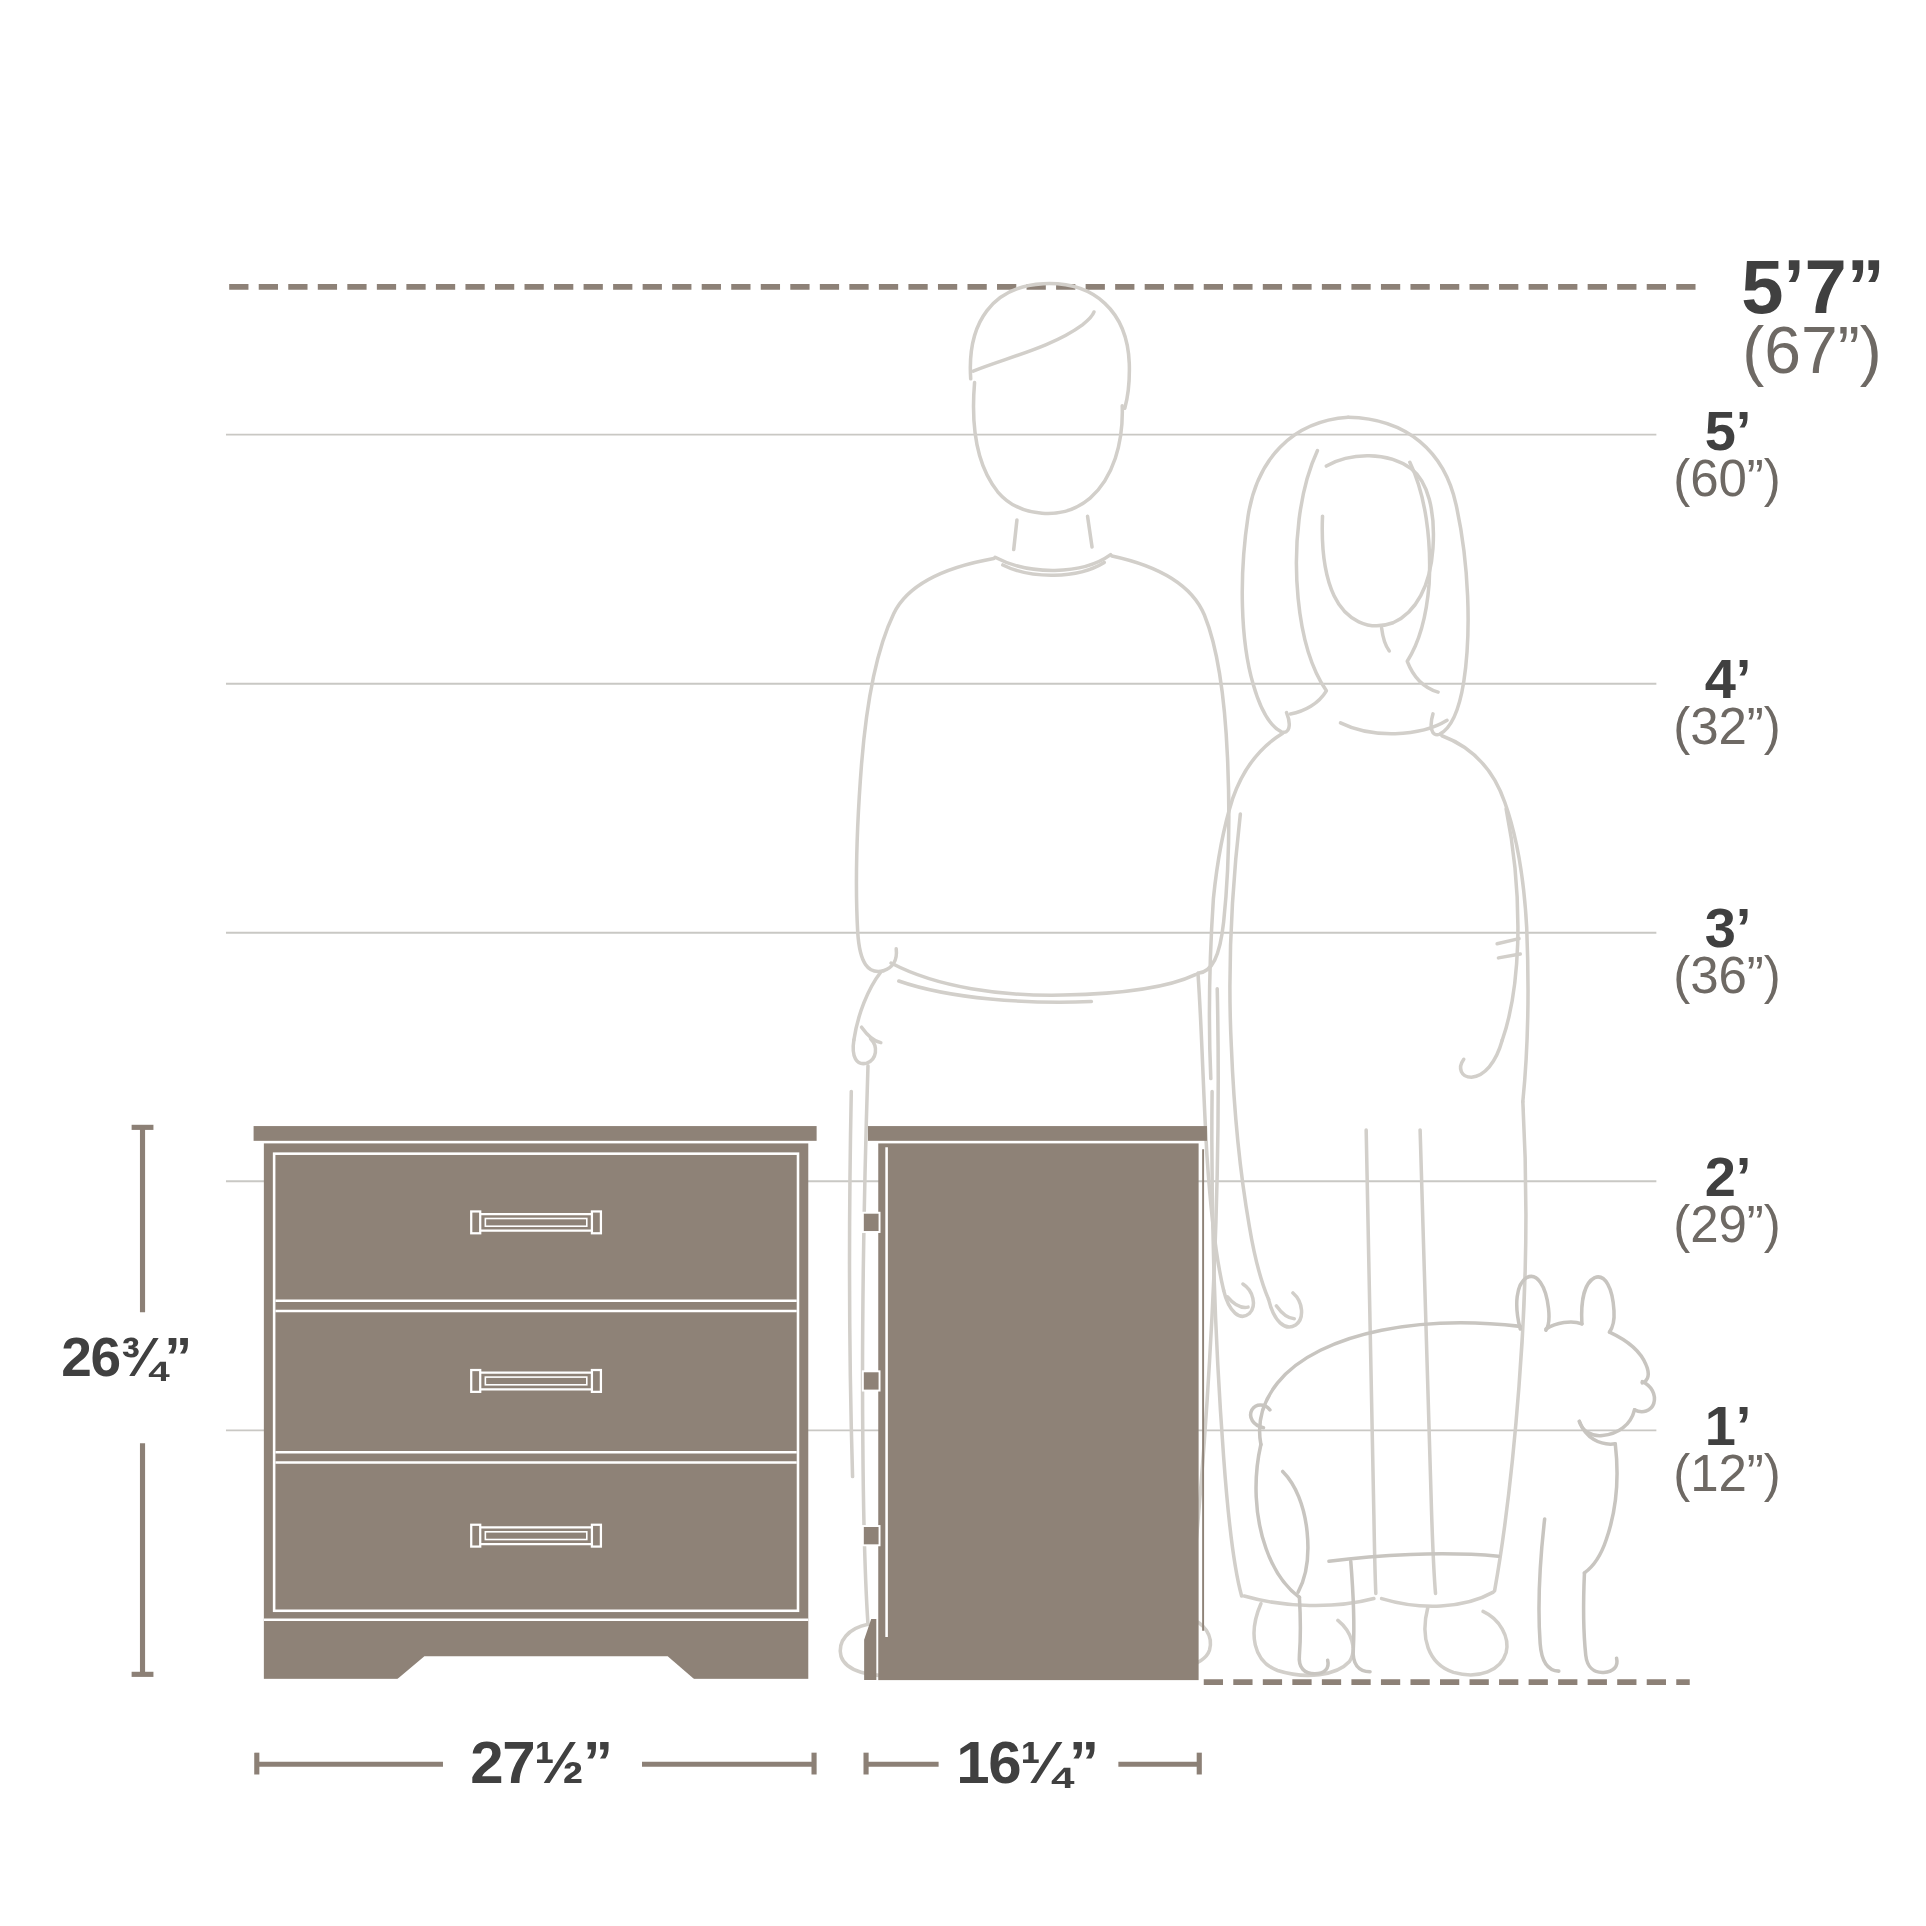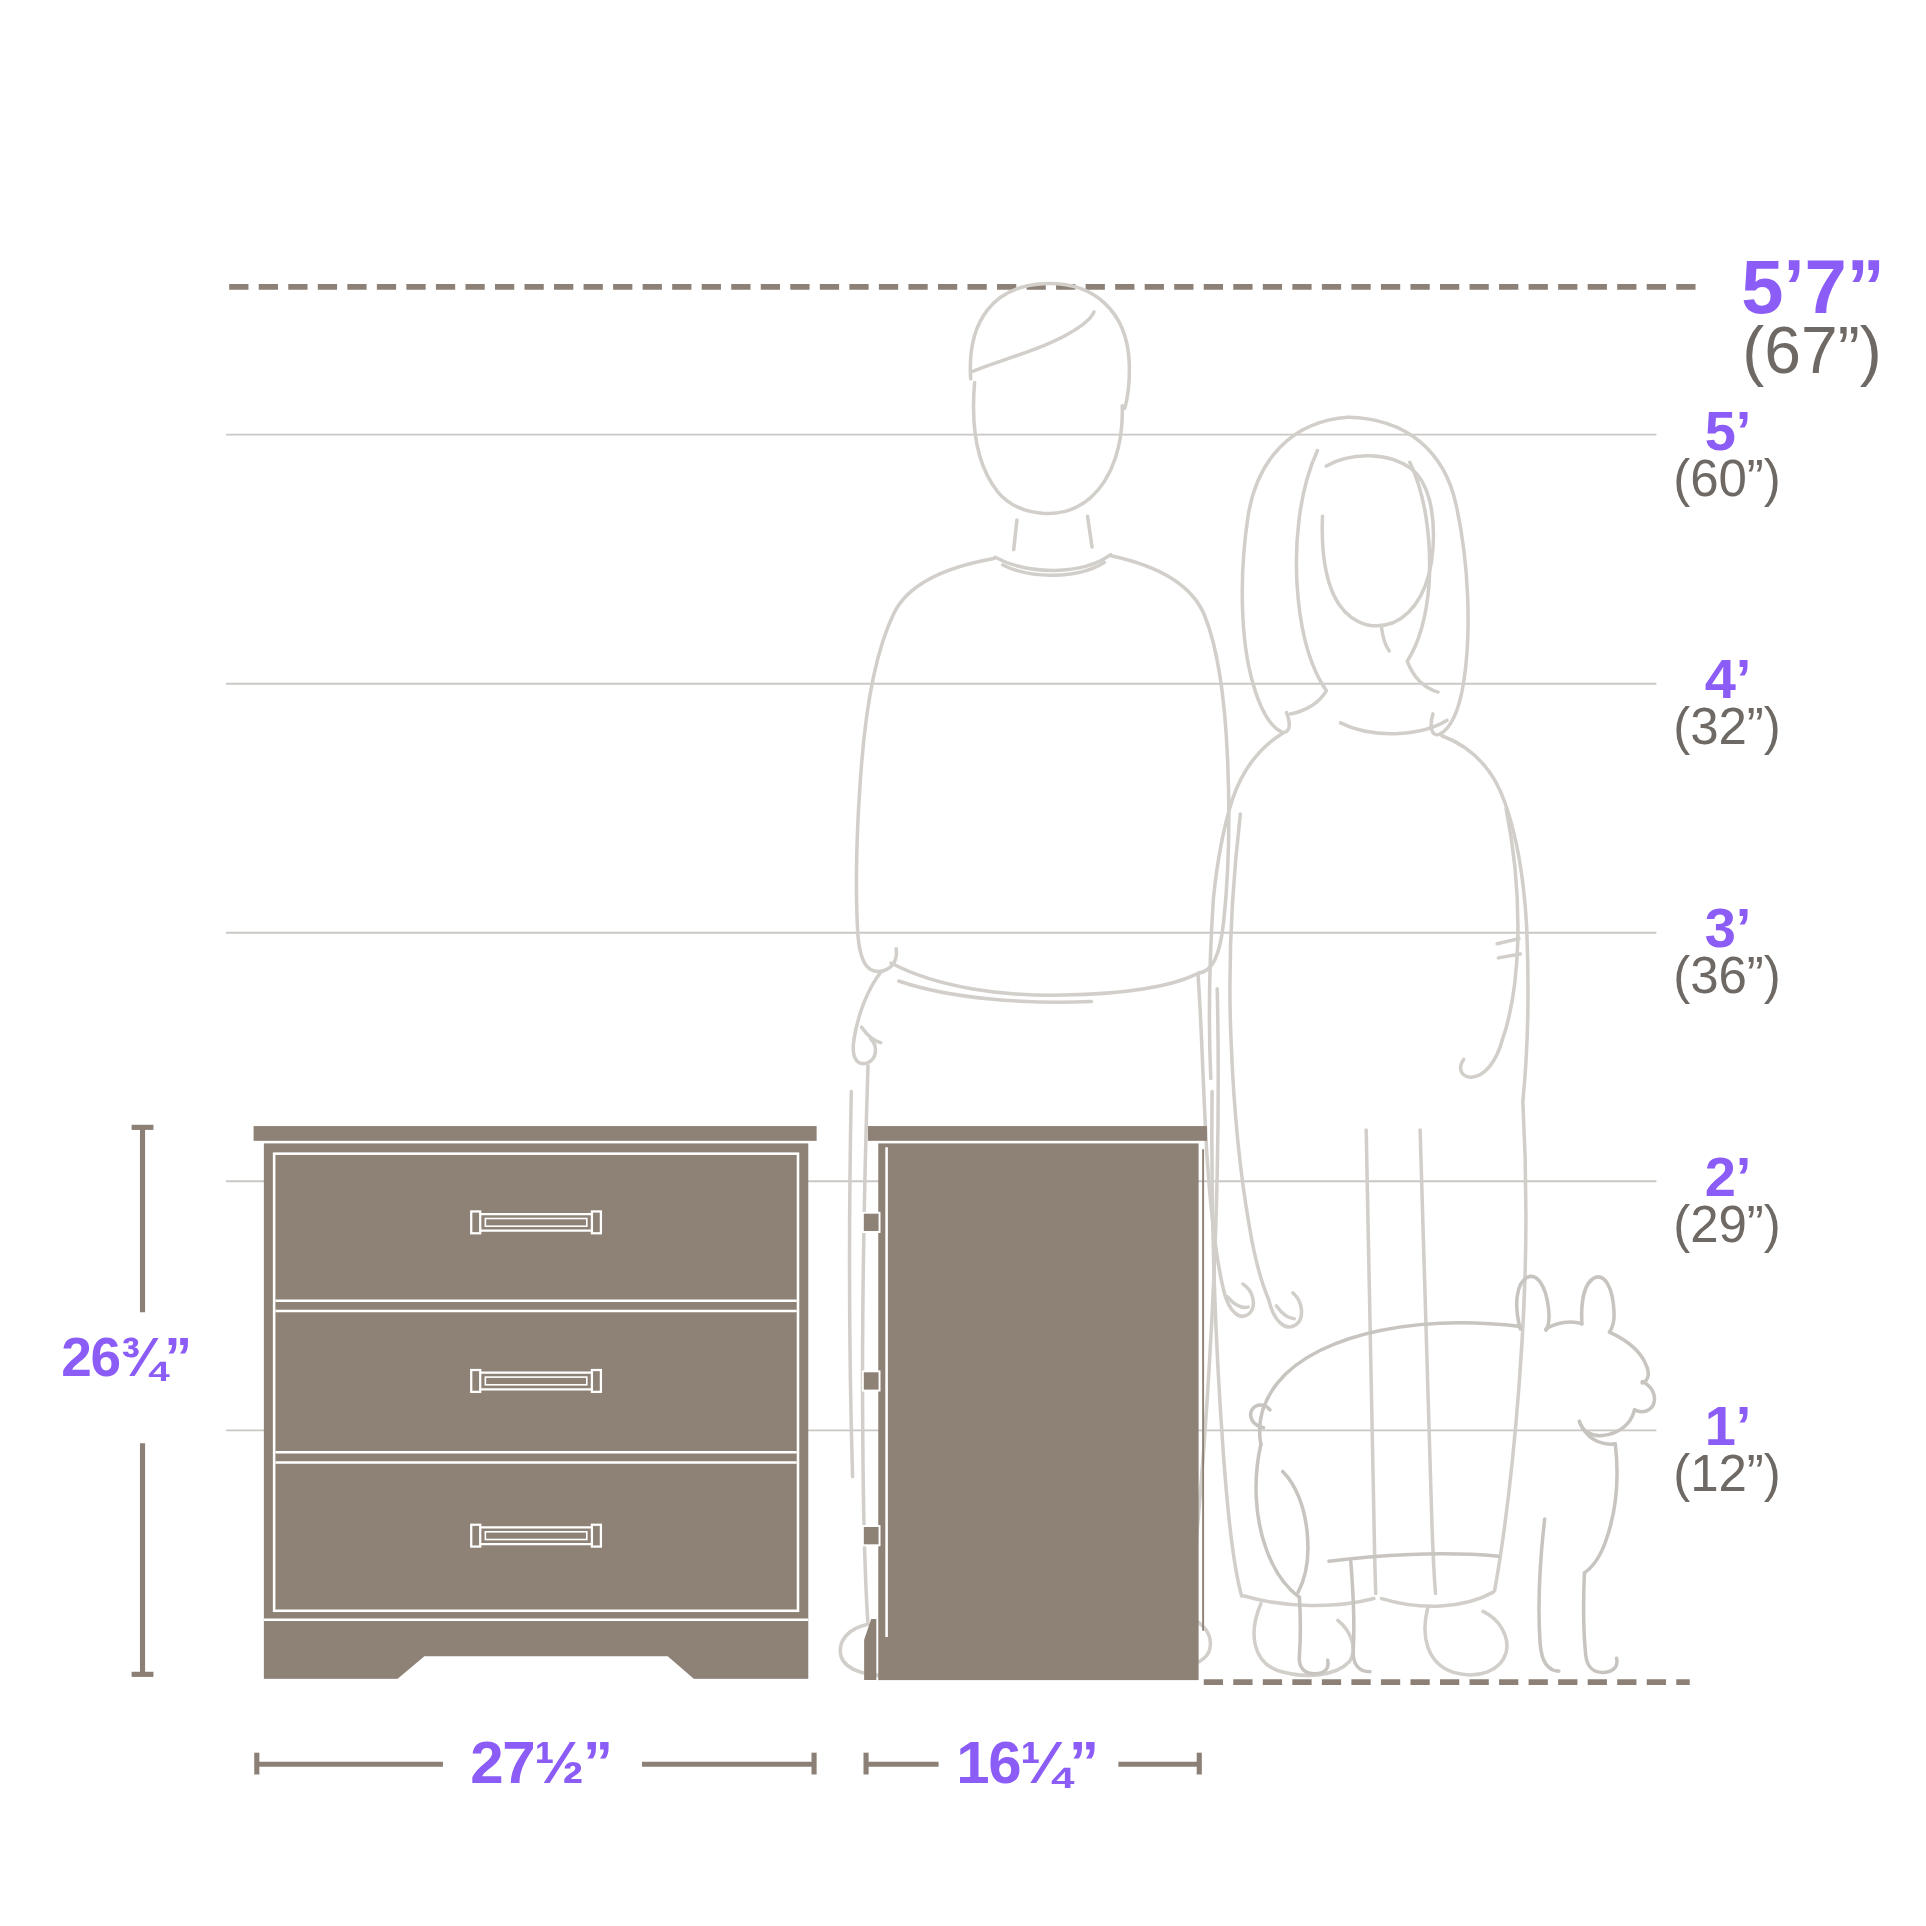--- a/index.html
+++ b/index.html
@@ -1,19 +1,19 @@
 <!DOCTYPE html>
 <html style="font-size:10.3px"><head>
 <meta charset="utf-8">
 <style>
   html,body{margin:0;padding:0;background:#ffffff;}
   #canvas{position:relative;width:1926px;height:1926px;background:#ffffff;overflow:hidden;
           font-family:"Liberation Sans",sans-serif;}
   #art{position:absolute;left:0;top:0;}
-  .lbl{position:absolute;transform:translate(-50%,-50%);color:#8b5cf6;white-space:nowrap;
+  .lbl{position:absolute;transform:translate(-50%,-50%);color:#404040;white-space:nowrap;
        font-family:"Liberation Sans",sans-serif;line-height:1;}
   .big{font-weight:700;font-size:56px;}
   .xxl{font-size:76px;}
   .sub{font-weight:400;font-size:51px;color:#6e6964;}
   .subxxl{font-size:66px;}
   .dim{font-weight:700;font-size:60px;letter-spacing:-1.3px;}
   .dimh{font-size:55px;}
 </style>
 </head>
 <body>

